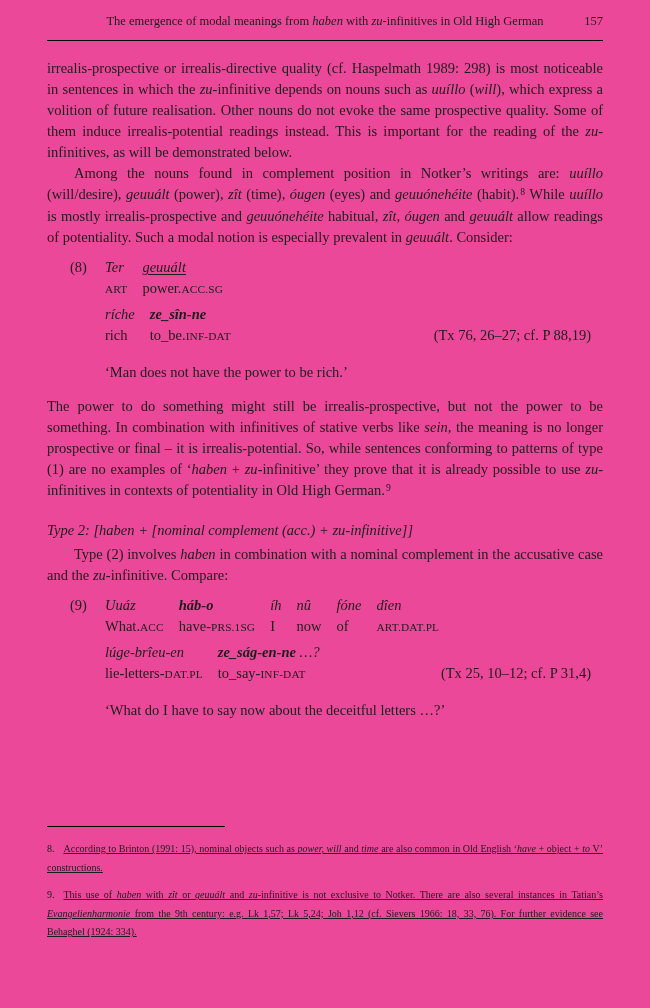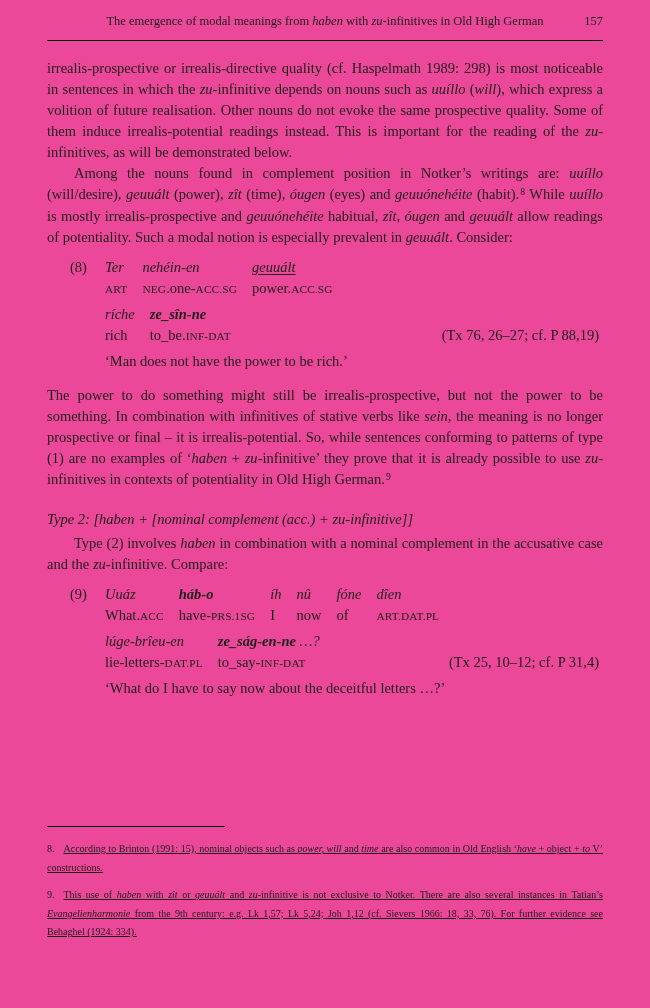--- a/index.html
+++ b/index.html
@@ -35,22 +35,22 @@
   .r-sup { font-size: 0.66em; position: relative; top: -0.45em; margin-left: 1px; }
 
   
   .example { position: relative; padding-left: 58px; margin: 9px 0 13px 0; text-align: left; }
   .ex-num { position: absolute; left: 23px; top: 0; }
   .ex-group { margin-bottom: 5px; }
   .ex-cols { display: flex; gap: 15px; align-items: flex-start; }
   .gloss-col { display: inline-flex; flex-direction: column; flex: 0 0 auto; }
   .gloss-word, .gloss-gloss { display: block; white-space: nowrap; height: 21px; }
   .with-cite { position: relative; }
-  .ex-cite { position: absolute; right: 4px; bottom: 0; line-height: 21px; white-space: nowrap; }
-  .ex-trans { margin-top: 5px; }
+  .ex-cite { position: absolute; right: 12px; bottom: 0; line-height: 21px; white-space: nowrap; }
+  .ex-trans { margin-top: 16px; }
 
   
   .footnotes { position: absolute; left: 47px; right: 47px; top: 826px;
                font-size: 10px; line-height: 18.6px; text-align: justify; text-decoration: underline; }
   .fn-rule { width: 178px; border-top: 1.5px solid #000; margin: 0 0 13px 0; }
   .footnote { margin-bottom: 9px; }
   .fn-num { display: inline-block; margin-right: 9px; }
 </style>
 </head>
 <body>
@@ -69,24 +69,20 @@
     <main>
       <p><span>irrealis-prospective or irrealis-directive quality (cf. Haspelmath 1989: 298) is most noticeable in sentences in which the </span><span class="r-i">zu</span><span>-infinitive depends on nouns such as </span><span class="r-i">uuíllo</span><span> (</span><span class="r-i">will</span><span>), which express a volition of future realisation. Other nouns do not evoke the same prospective quality. Some of them induce irrealis-potential readings instead. This is important for the reading of the </span><span class="r-i">zu</span><span>-infinitives, as will be demonstrated below.</span></p>
       <p class="indent"><span>Among the nouns found in complement position in Notker’s writings are: </span><span class="r-i">uuíllo</span><span> (will/desire), </span><span class="r-i">geuuált</span><span> (power), </span><span class="r-i">zît</span><span> (time), </span><span class="r-i">óugen</span><span> (eyes) and </span><span class="r-i">geuuónehéite</span><span> (habit).</span><span class="r-sup">8</span><span> While </span><span class="r-i">uuíllo</span><span> is mostly irrealis-prospective and </span><span class="r-i">geuuónehéite</span><span> habitual, </span><span class="r-i">zît</span><span>, </span><span class="r-i">óugen</span><span> and </span><span class="r-i">geuuált</span><span> allow readings of potentiality. Such a modal notion is especially prevalent in </span><span class="r-i">geuuált</span><span>. Consider:</span></p>
 
       <div class="example">
         <span class="ex-num">(8)</span>
         <div class="ex-group ex-cols">
             <span class="gloss-col">
               <span class="gloss-word"><span class="r-i">Ter</span></span>
               <span class="gloss-gloss"><span class="r-sc">ART</span></span>
-            </span>
-            <span class="gloss-col">
-              <span class="gloss-word"><span class="r-i">nehéin-en</span></span>
-              <span class="gloss-gloss"><span class="r-sc">NEG</span><span>.one-</span><span class="r-sc">ACC.SG</span></span>
             </span>
             <span class="gloss-col">
               <span class="gloss-word"><span class="r-iu">geuuált</span></span>
               <span class="gloss-gloss"><span>power.</span><span class="r-sc">ACC.SG</span></span>
             </span>
           </div>
         <div class="ex-group with-cite">
           <div class="ex-cols">
               <span class="gloss-col">
                 <span class="gloss-word"><span class="r-i">ríche</span></span>

